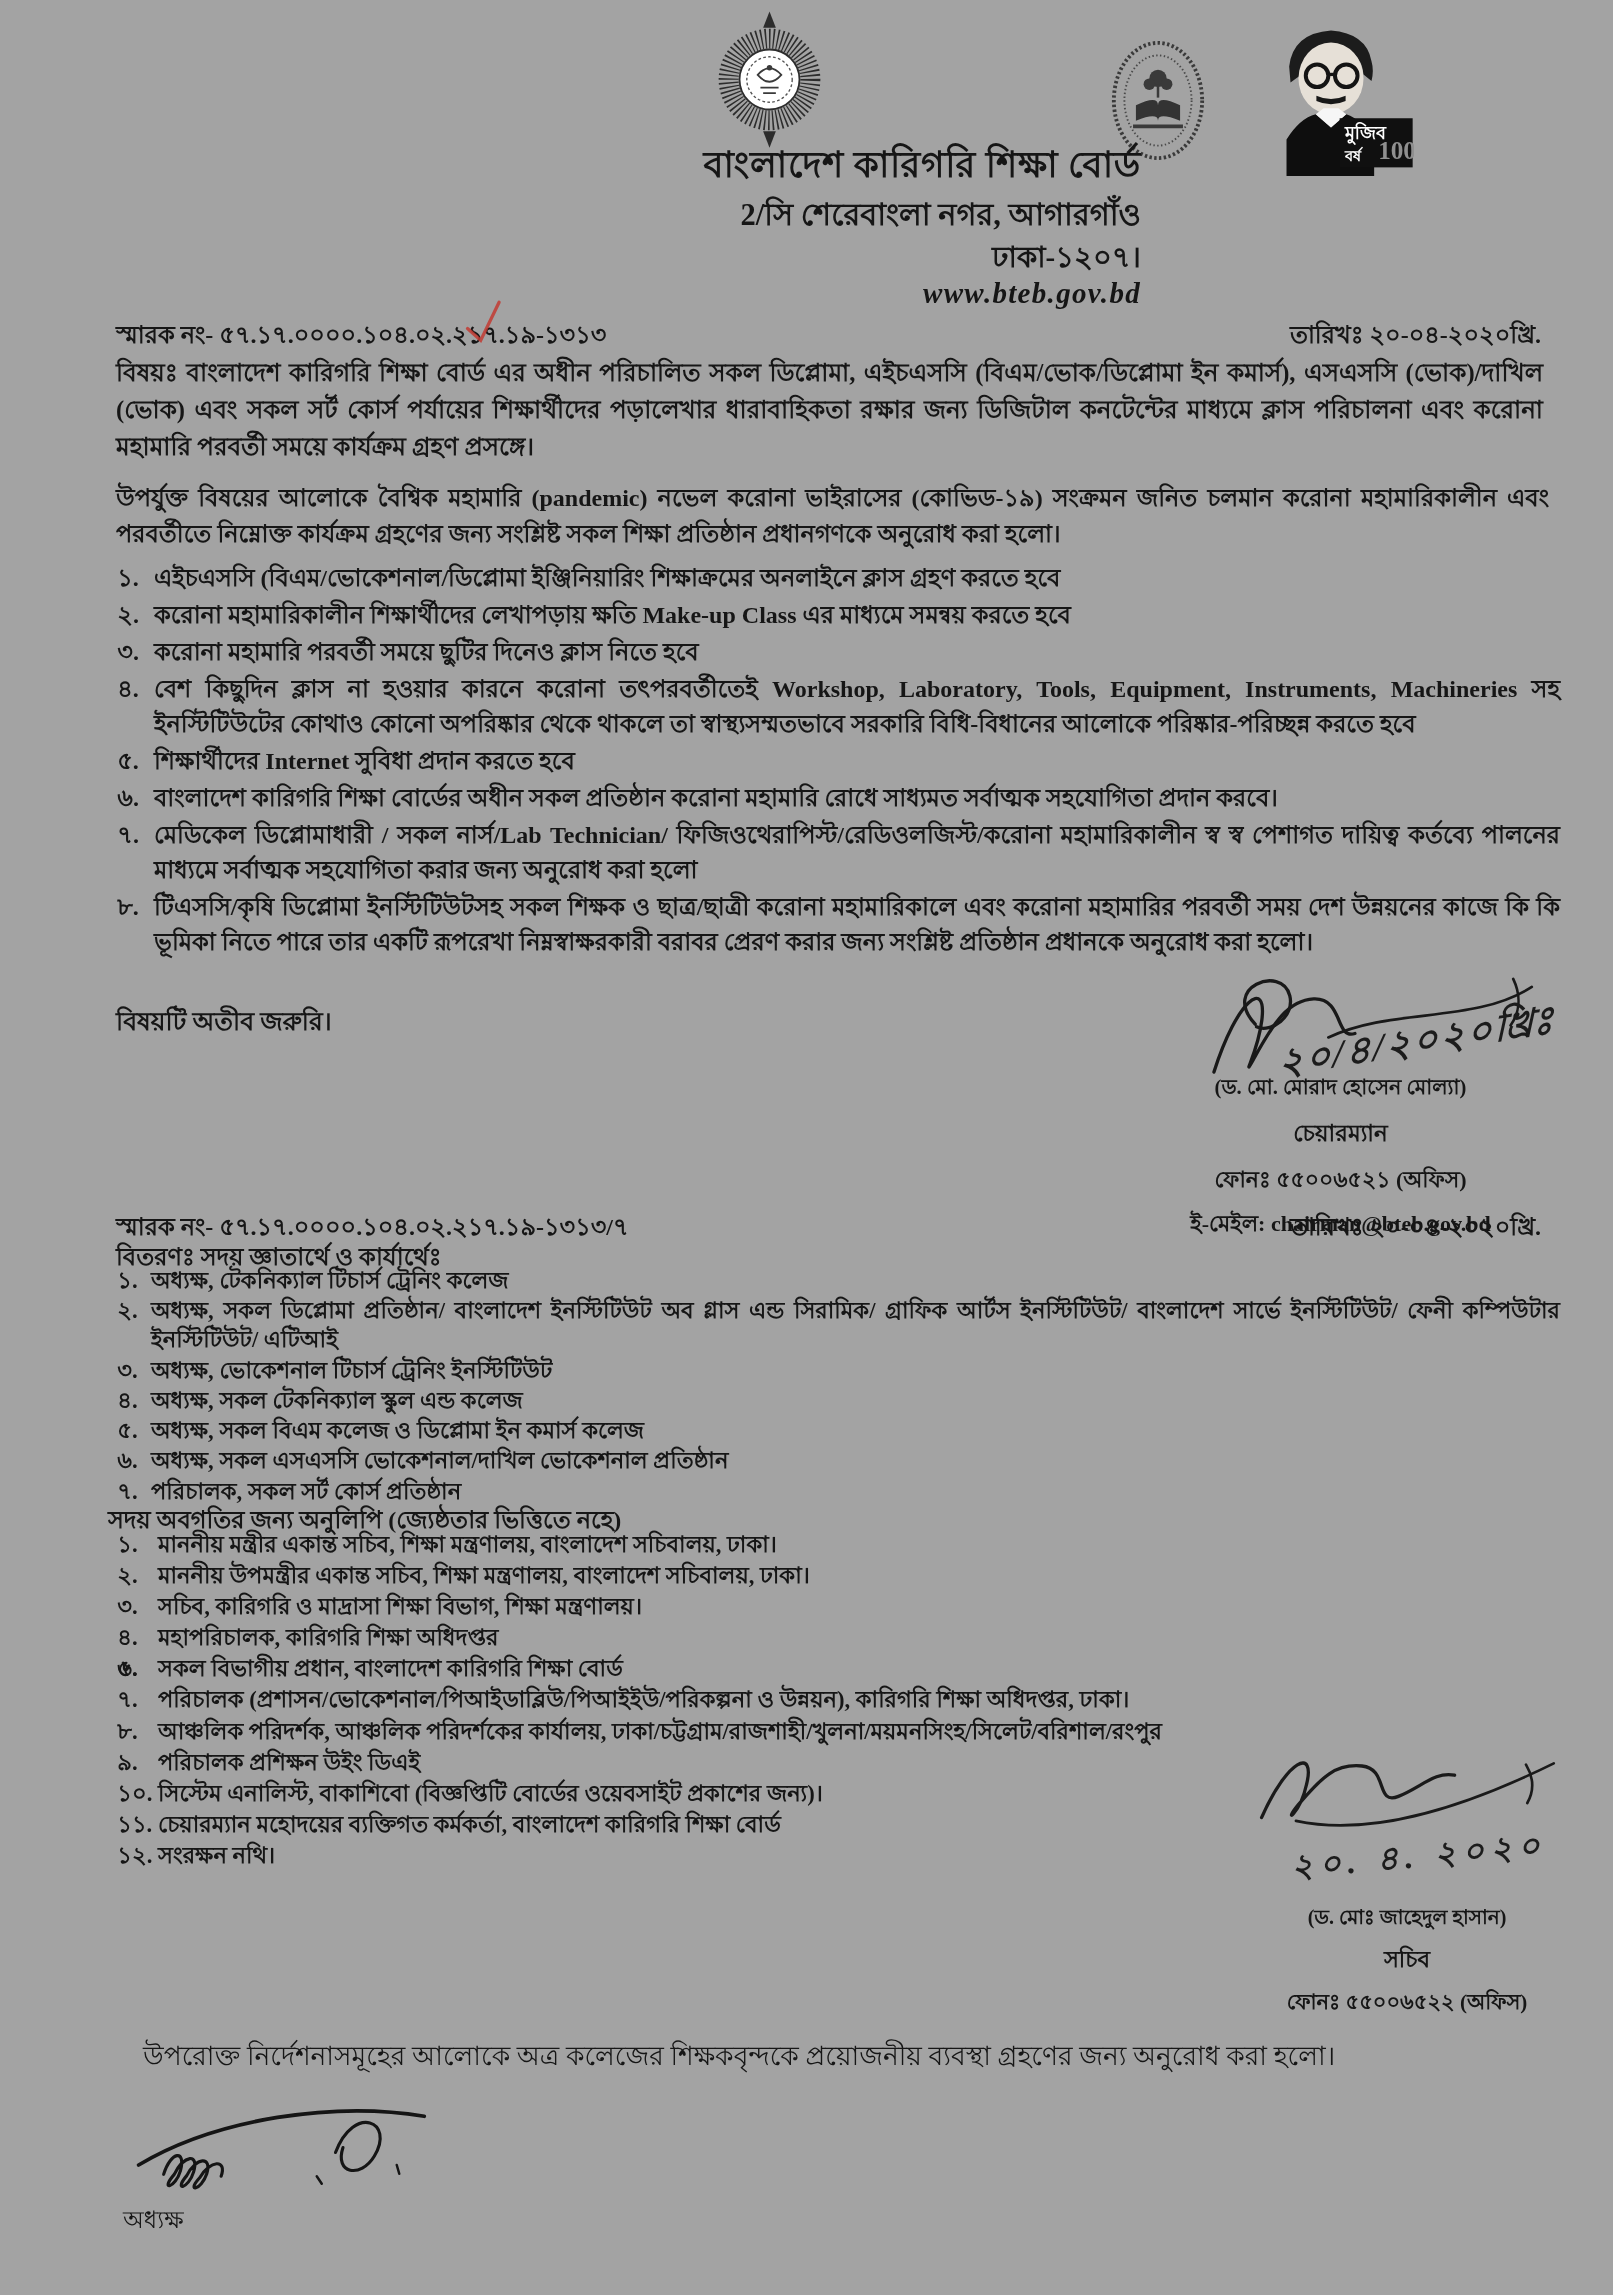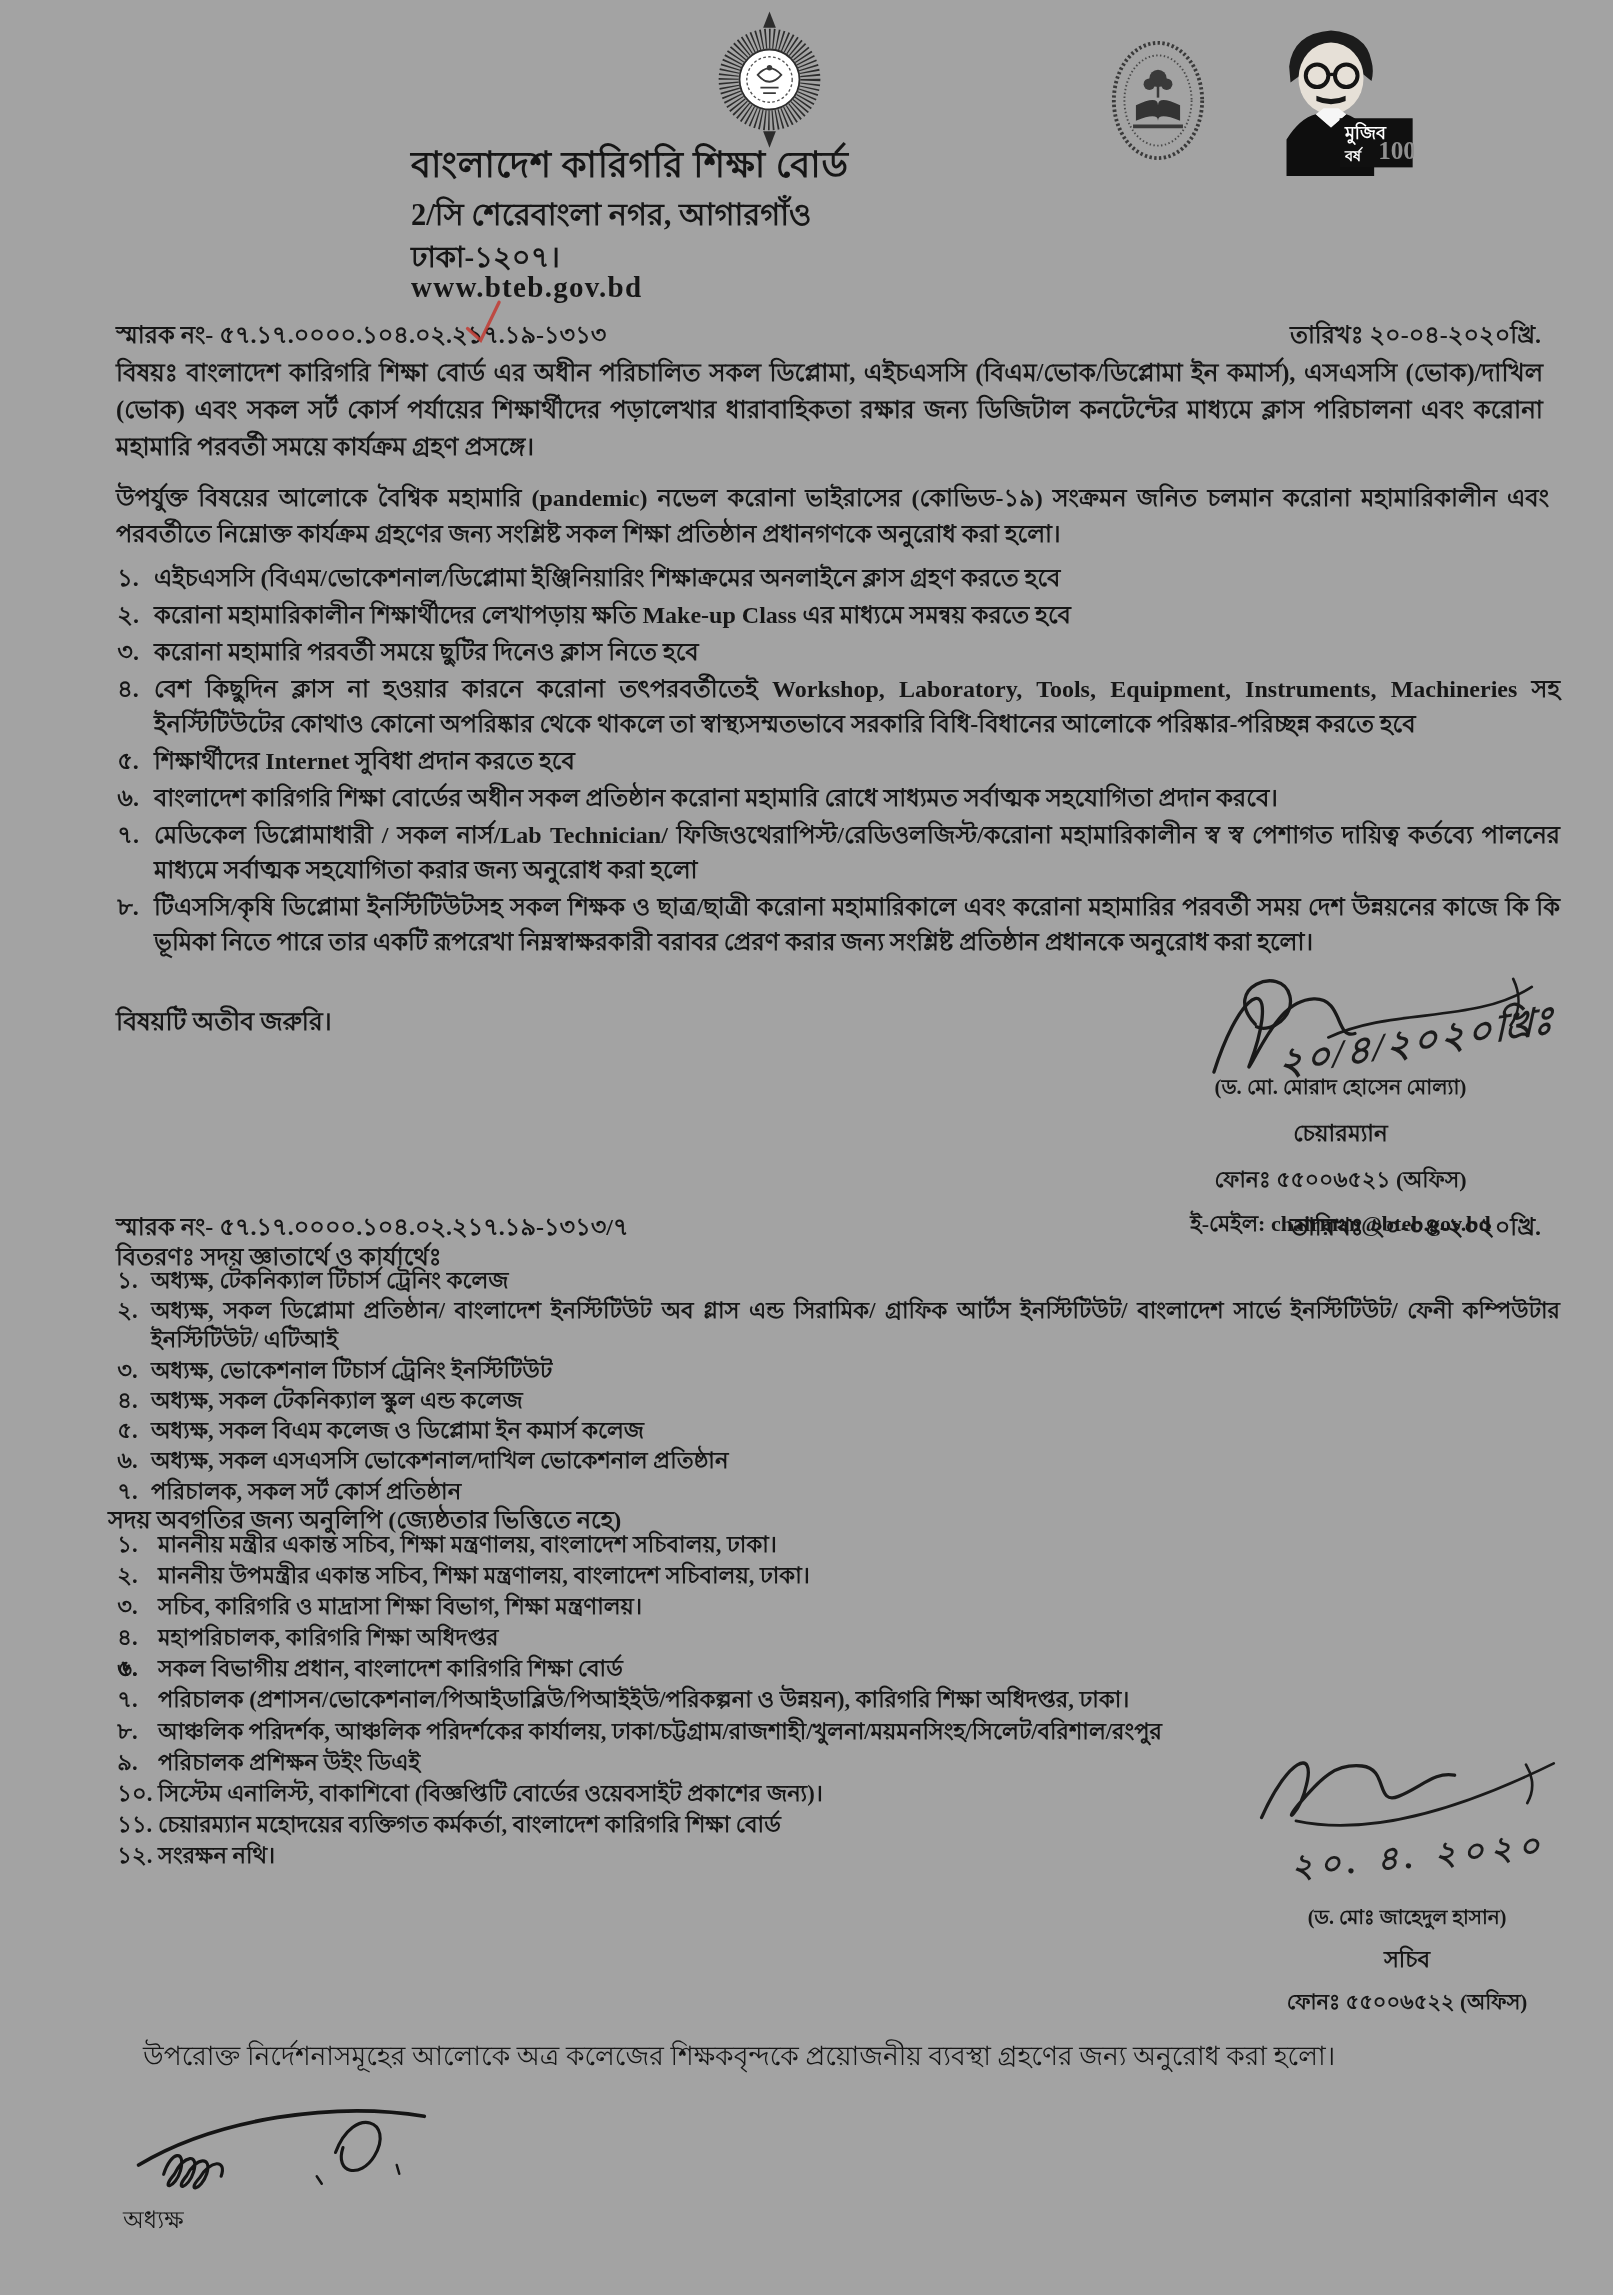--- a/index.html
+++ b/index.html
@@ -1,27 +1,27 @@
 <!DOCTYPE html>
 <html style="font-size:10.6px"><head>
 <meta charset="utf-8">
 <style>
   html,body{margin:0;padding:0;background:#e9e9e9;}
   .page{
     position:relative; width:1614px; height:2295px; background:#a3a3a3;
     font-family:"Liberation Serif","DejaVu Serif",serif; color:#161616; overflow:hidden;
   }
   .abs{position:absolute;}
-  .ctr{text-align:left;}
+  .ctr{text-align:right;}
   .b{font-weight:700;}
   
   .org-name{left:411px; top:137px; width:730px; font-size:36px; letter-spacing:0.7px;}
   .addr1{left:411px; top:191px; width:730px; font-size:30.5px;}
   .addr2{left:411px; top:234px; width:730px; font-size:29px;}
-  .website{left:411px; top:271px; width:730px; font-size:29px; letter-spacing:1.3px;}
+  .website{left:411px; top:277px; width:730px; font-size:29px; letter-spacing:1.3px;font-style:italic;}
   
   .memo-row{left:116px; width:1425px; display:flex; justify-content:space-between; font-size:24px;}
   .subject{left:116px; top:354px; width:1427px; font-size:24.6px; line-height:37px; text-align:justify;}
   .body-par{left:116px; top:480px; width:1433px; font-size:24px; line-height:36px; text-align:justify;}
   .list{left:116px; top:561px; width:1444px; font-size:24px; line-height:35px;}
   .item{position:relative; padding-left:38px; margin-bottom:2px; text-align:justify;}
   .item .num{position:absolute; left:1.3px; top:0;}
   .urgent{left:116px; top:1002px; font-size:25px;}
   
   .chair-block{left:1108px; top:959px; width:465px; text-align:center;}

